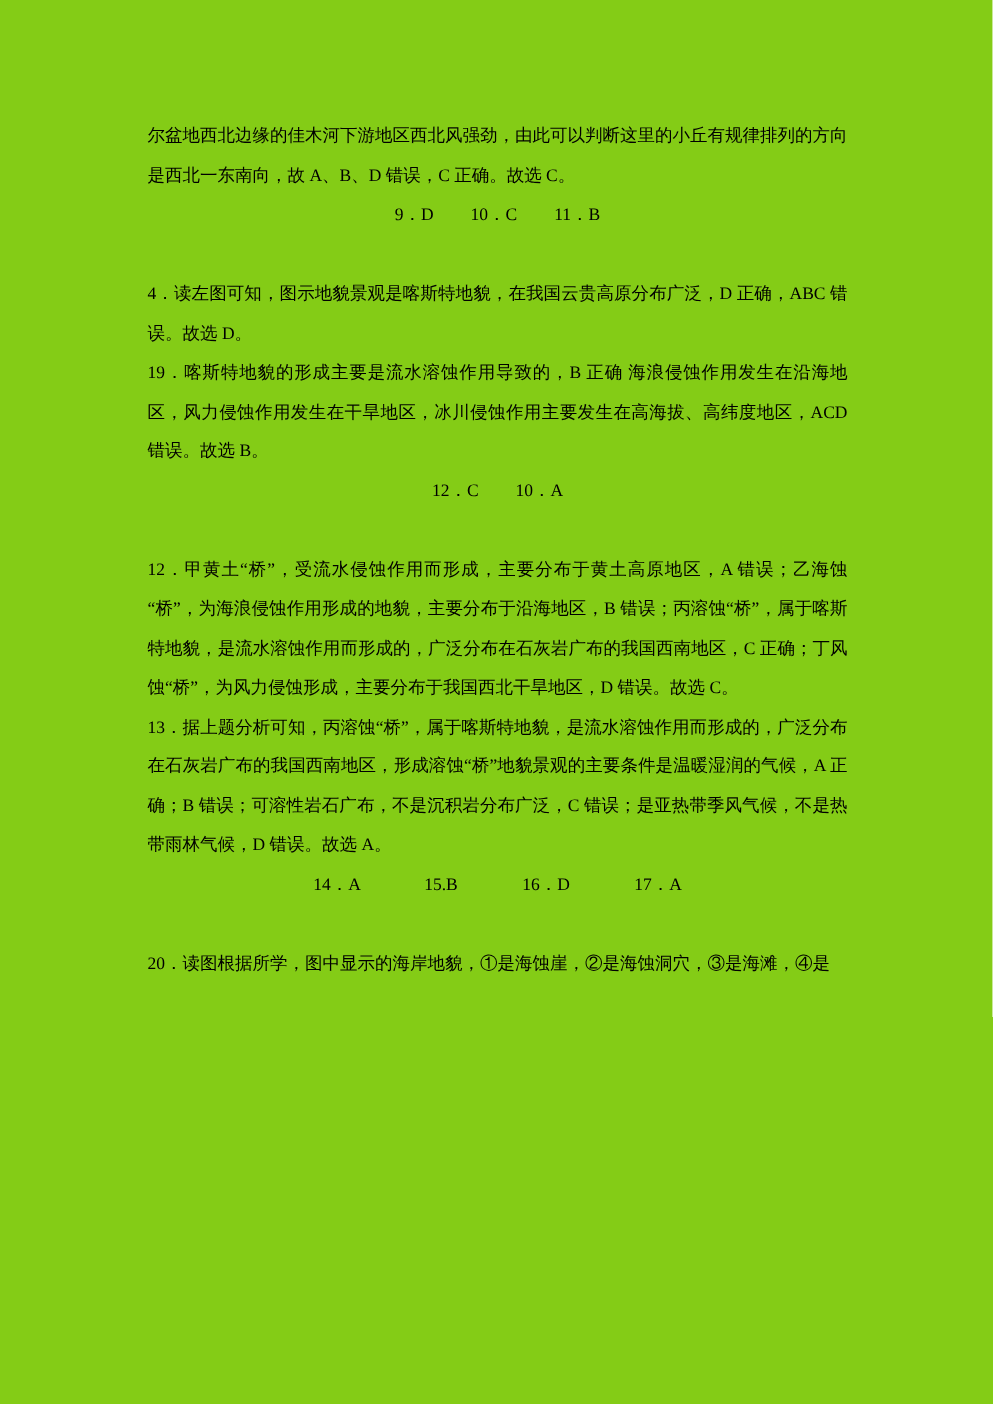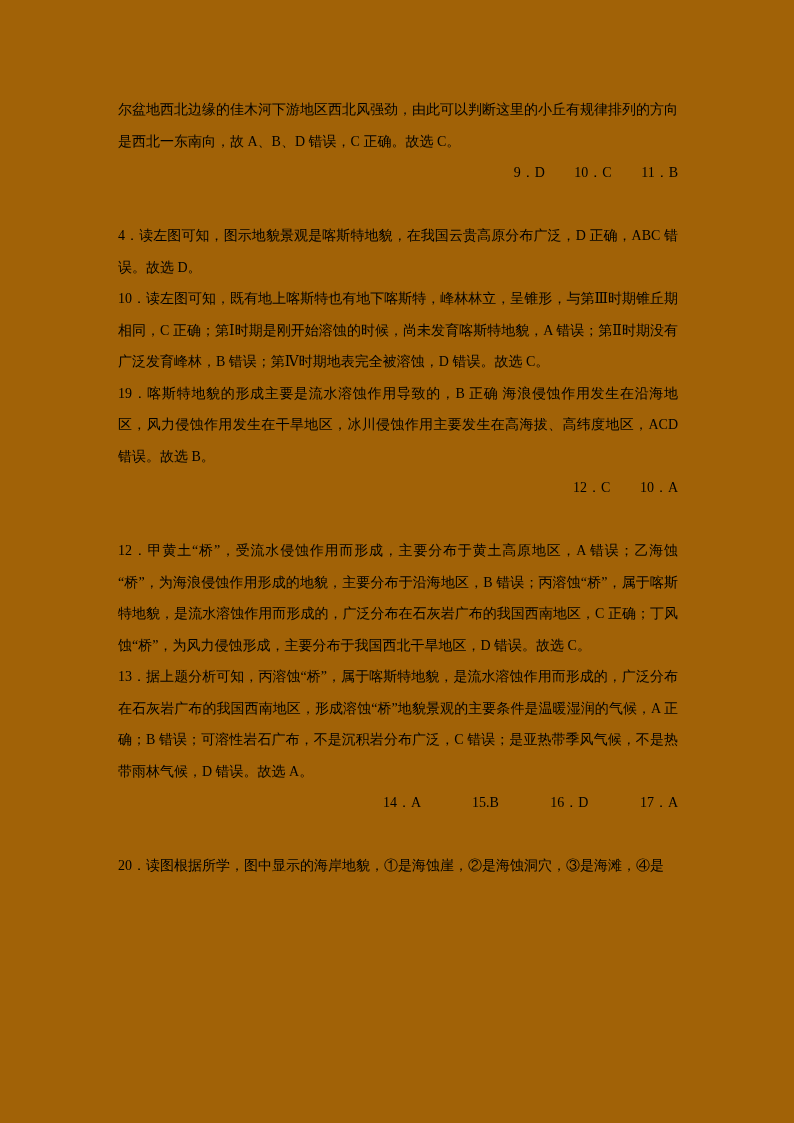--- a/index.html
+++ b/index.html
@@ -5,36 +5,36 @@
   html, body {
     margin: 0;
     padding: 0;
     background: #ffffff;
   }
   .page {
     position: relative;
     box-sizing: border-box;
     width: 794px;
     height: 1123px;
-    background: #a16207;
+    background: #84cc16;
     padding: 94px 116px 0 118px;
     font-family: "Liberation Serif", "DejaVu Serif", serif;
     font-size: 14px;
     line-height: 31.5px;
     color: #000000;
     overflow: hidden;
   }
   .para {
     margin: 0;
     text-align: justify;
     text-justify: inter-ideograph;
   }
   .answer-row {
     margin: 0 0 31.5px 0;
-    text-align: right;
+    text-align: center;
   }
   .answer-row .ans + .ans {
     margin-left: 26px;
   }
   .answer-row-wide .ans + .ans {
     margin-left: 48px;
   }
 </style>
 </head>
 <body>
@@ -45,21 +45,20 @@
 
 
   <p class="para answer-row">
     <span class="ans">9．D</span>
     <span class="ans">10．C</span>
     <span class="ans">11．B</span>
   </p>
 
   <p class="para">4．读左图可知，图示地貌景观是喀斯特地貌，在我国云贵高原分布广泛，D 正确，ABC 错误。故选 D。</p>
 
-  <p class="para">10．读左图可知，既有地上喀斯特也有地下喀斯特，峰林林立，呈锥形，与第Ⅲ时期锥丘期相同，C 正确；第Ⅰ时期是刚开始溶蚀的时候，尚未发育喀斯特地貌，A 错误；第Ⅱ时期没有广泛发育峰林，B 错误；第Ⅳ时期地表完全被溶蚀，D 错误。故选 C。</p>
 
   <p class="para">19．喀斯特地貌的形成主要是流水溶蚀作用导致的，B 正确 海浪侵蚀作用发生在沿海地区，风力侵蚀作用发生在干旱地区，冰川侵蚀作用主要发生在高海拔、高纬度地区，ACD 错误。故选 B。</p>
 
   <p class="para answer-row">
     <span class="ans">12．C</span>
     <span class="ans">10．A</span>
   </p>
 
   <p class="para">12．甲黄土“桥”，受流水侵蚀作用而形成，主要分布于黄土高原地区，A 错误；乙海蚀“桥”，为海浪侵蚀作用形成的地貌，主要分布于沿海地区，B 错误；丙溶蚀“桥”，属于喀斯特地貌，是流水溶蚀作用而形成的，广泛分布在石灰岩广布的我国西南地区，C 正确；丁风蚀“桥”，为风力侵蚀形成，主要分布于我国西北干旱地区，D 错误。故选 C。</p>
 

